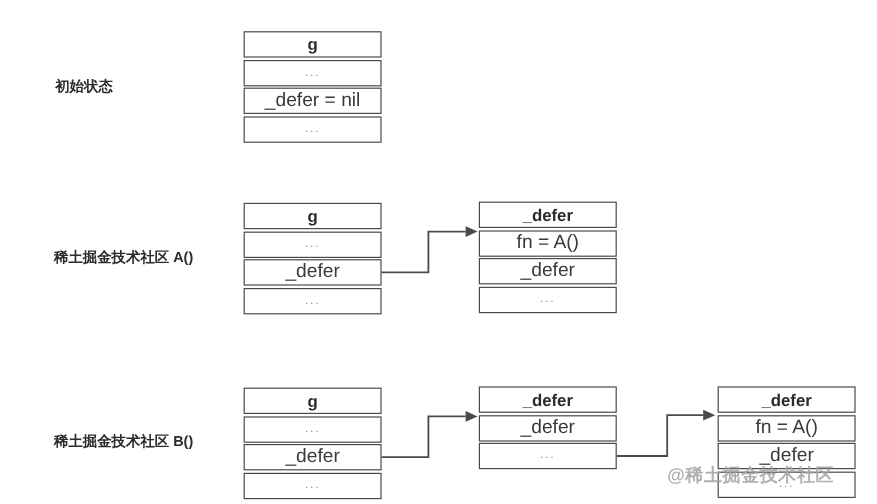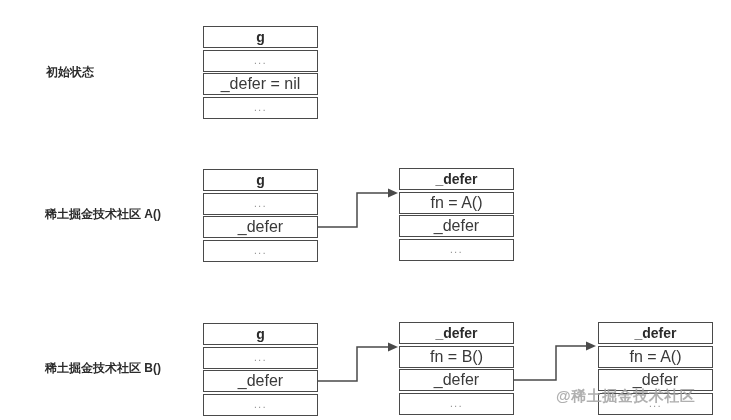--- a/index.html
+++ b/index.html
@@ -122,21 +122,20 @@
 
   <div class="struct-box" id="box-b-g">
     <div class="cell head">g</div>
     <div class="cell dots">...</div>
     <div class="cell">_defer</div>
     <div class="cell dots">...</div>
   </div>
 
   <div class="struct-box" id="box-b-defer1">
     <div class="cell head">_defer</div>
-    <div class="cell">fn = B()</div>
     <div class="cell">_defer</div>
     <div class="cell dots">...</div>
   </div>
 
   <div class="struct-box" id="box-b-defer2">
     <div class="cell head">_defer</div>
     <div class="cell">fn = A()</div>
     <div class="cell">_defer</div>
     <div class="cell dots">...</div>
   </div>

